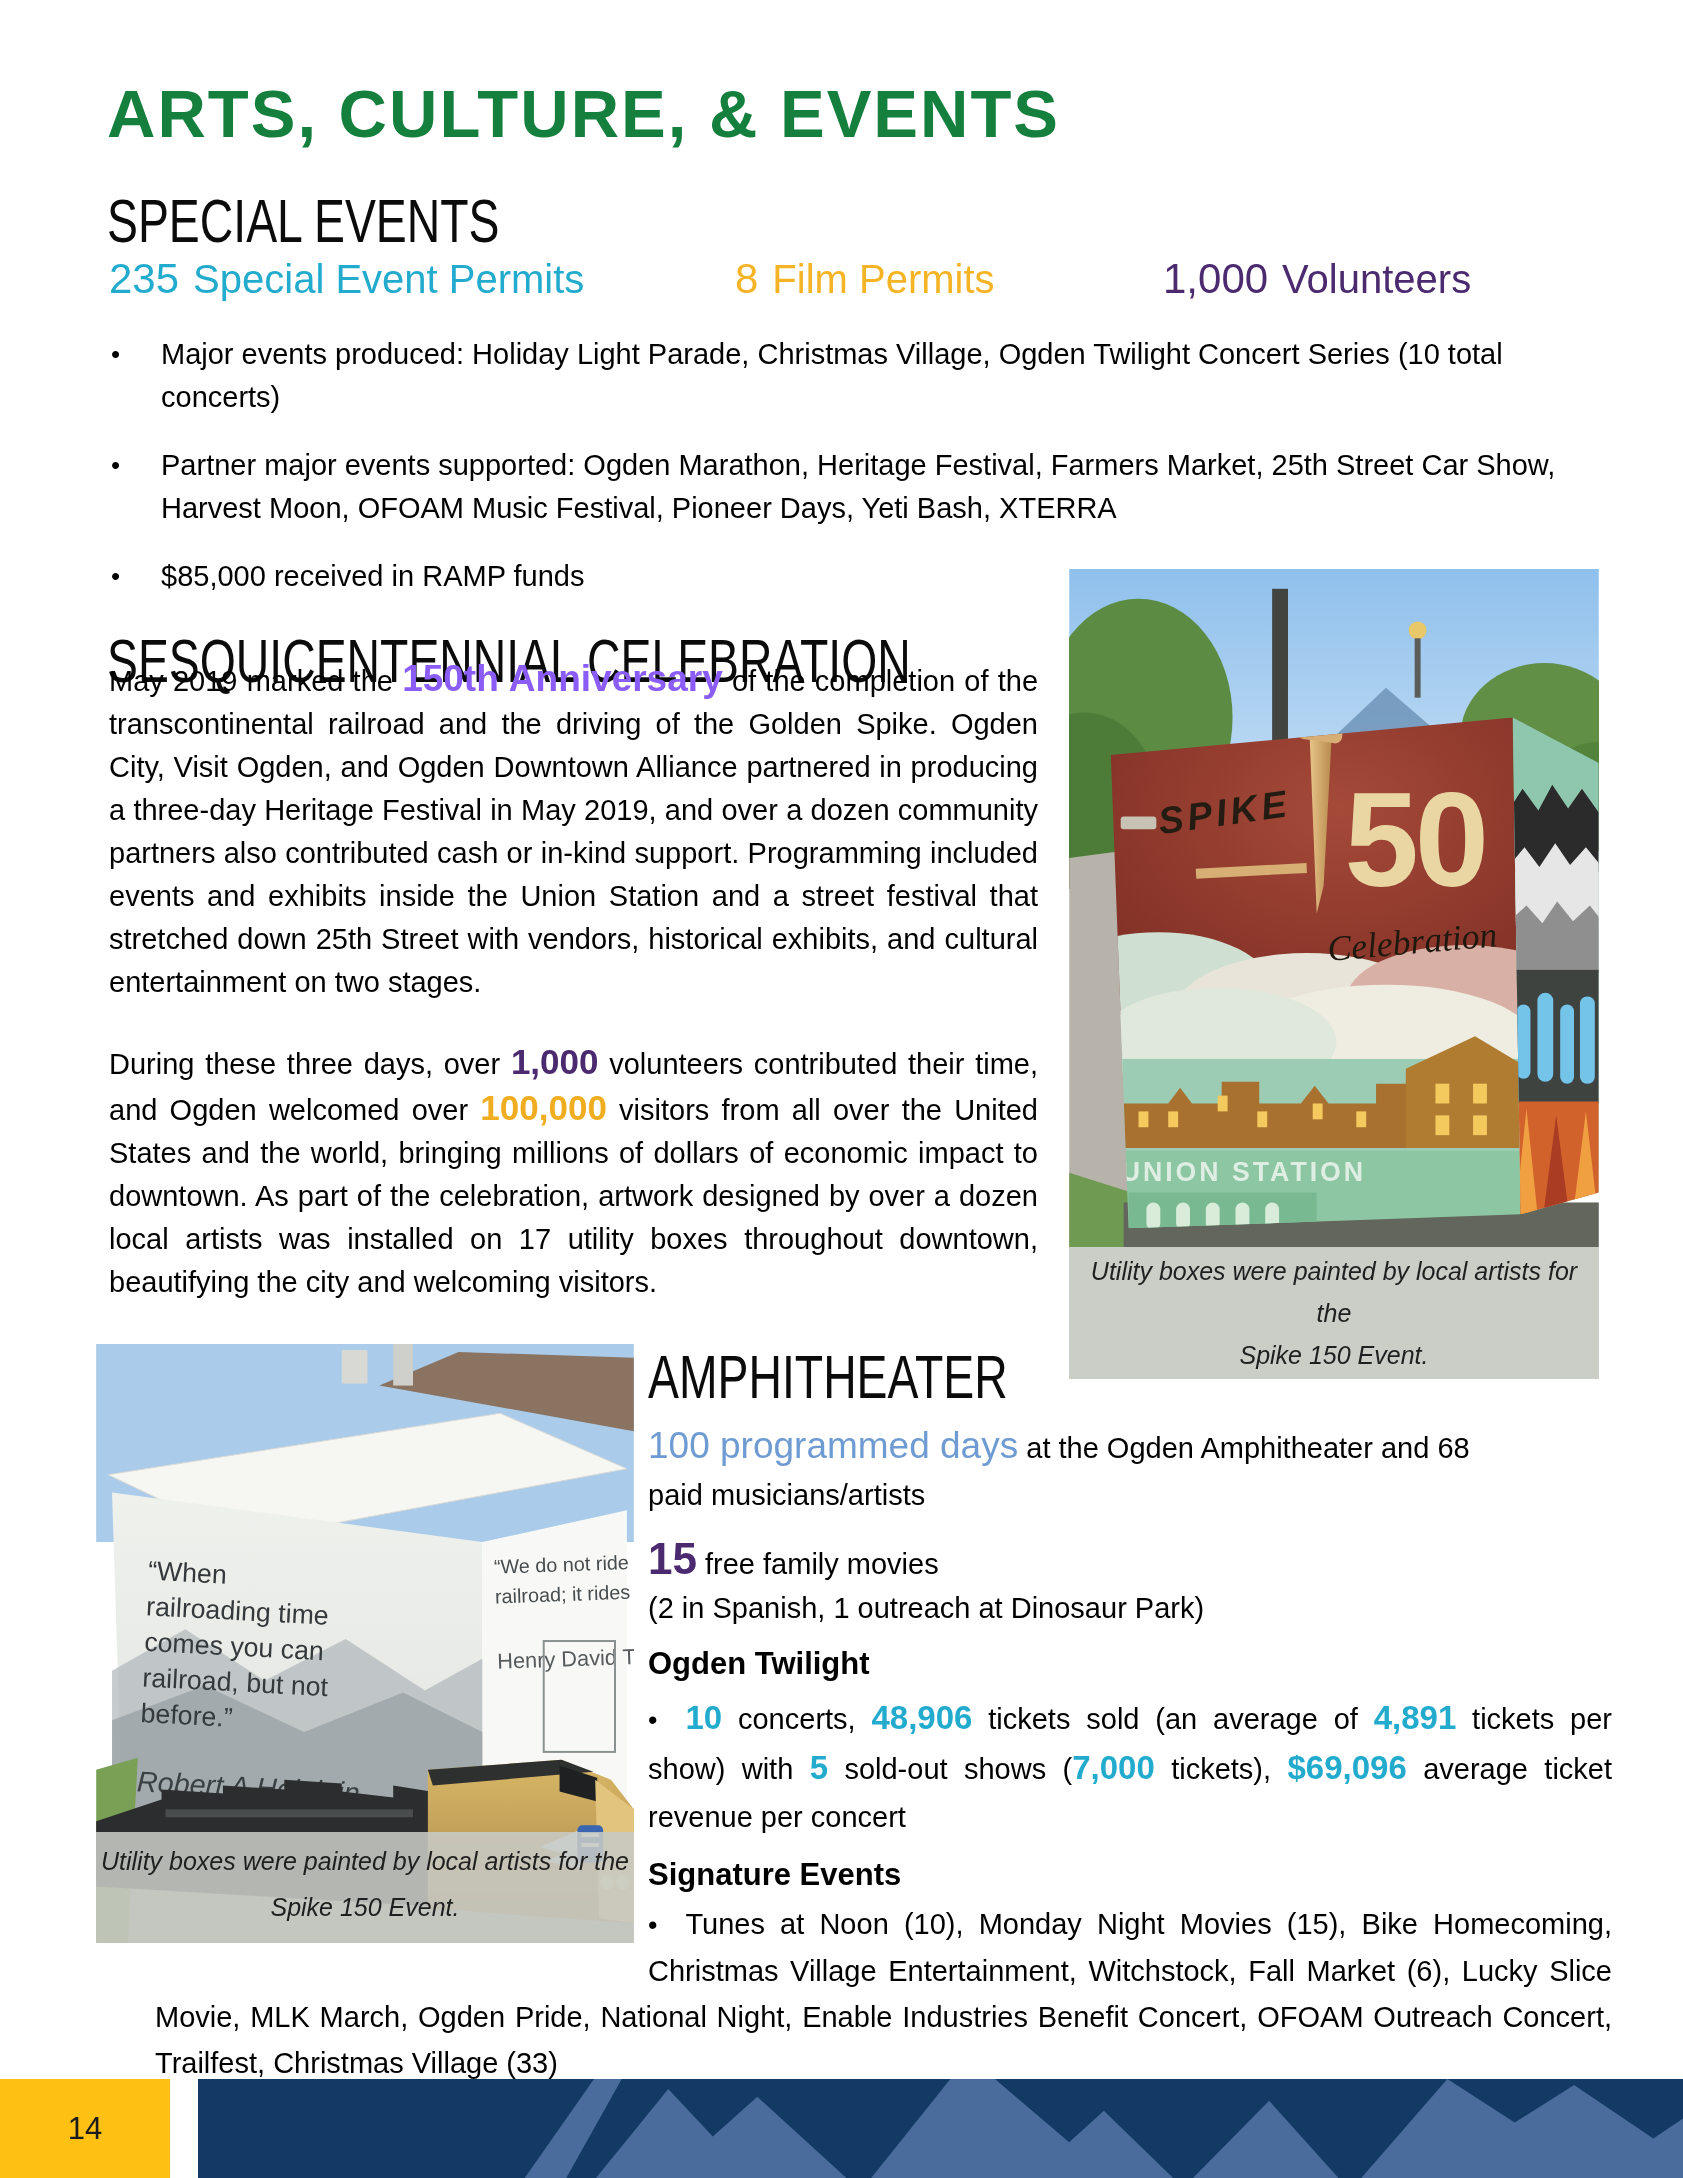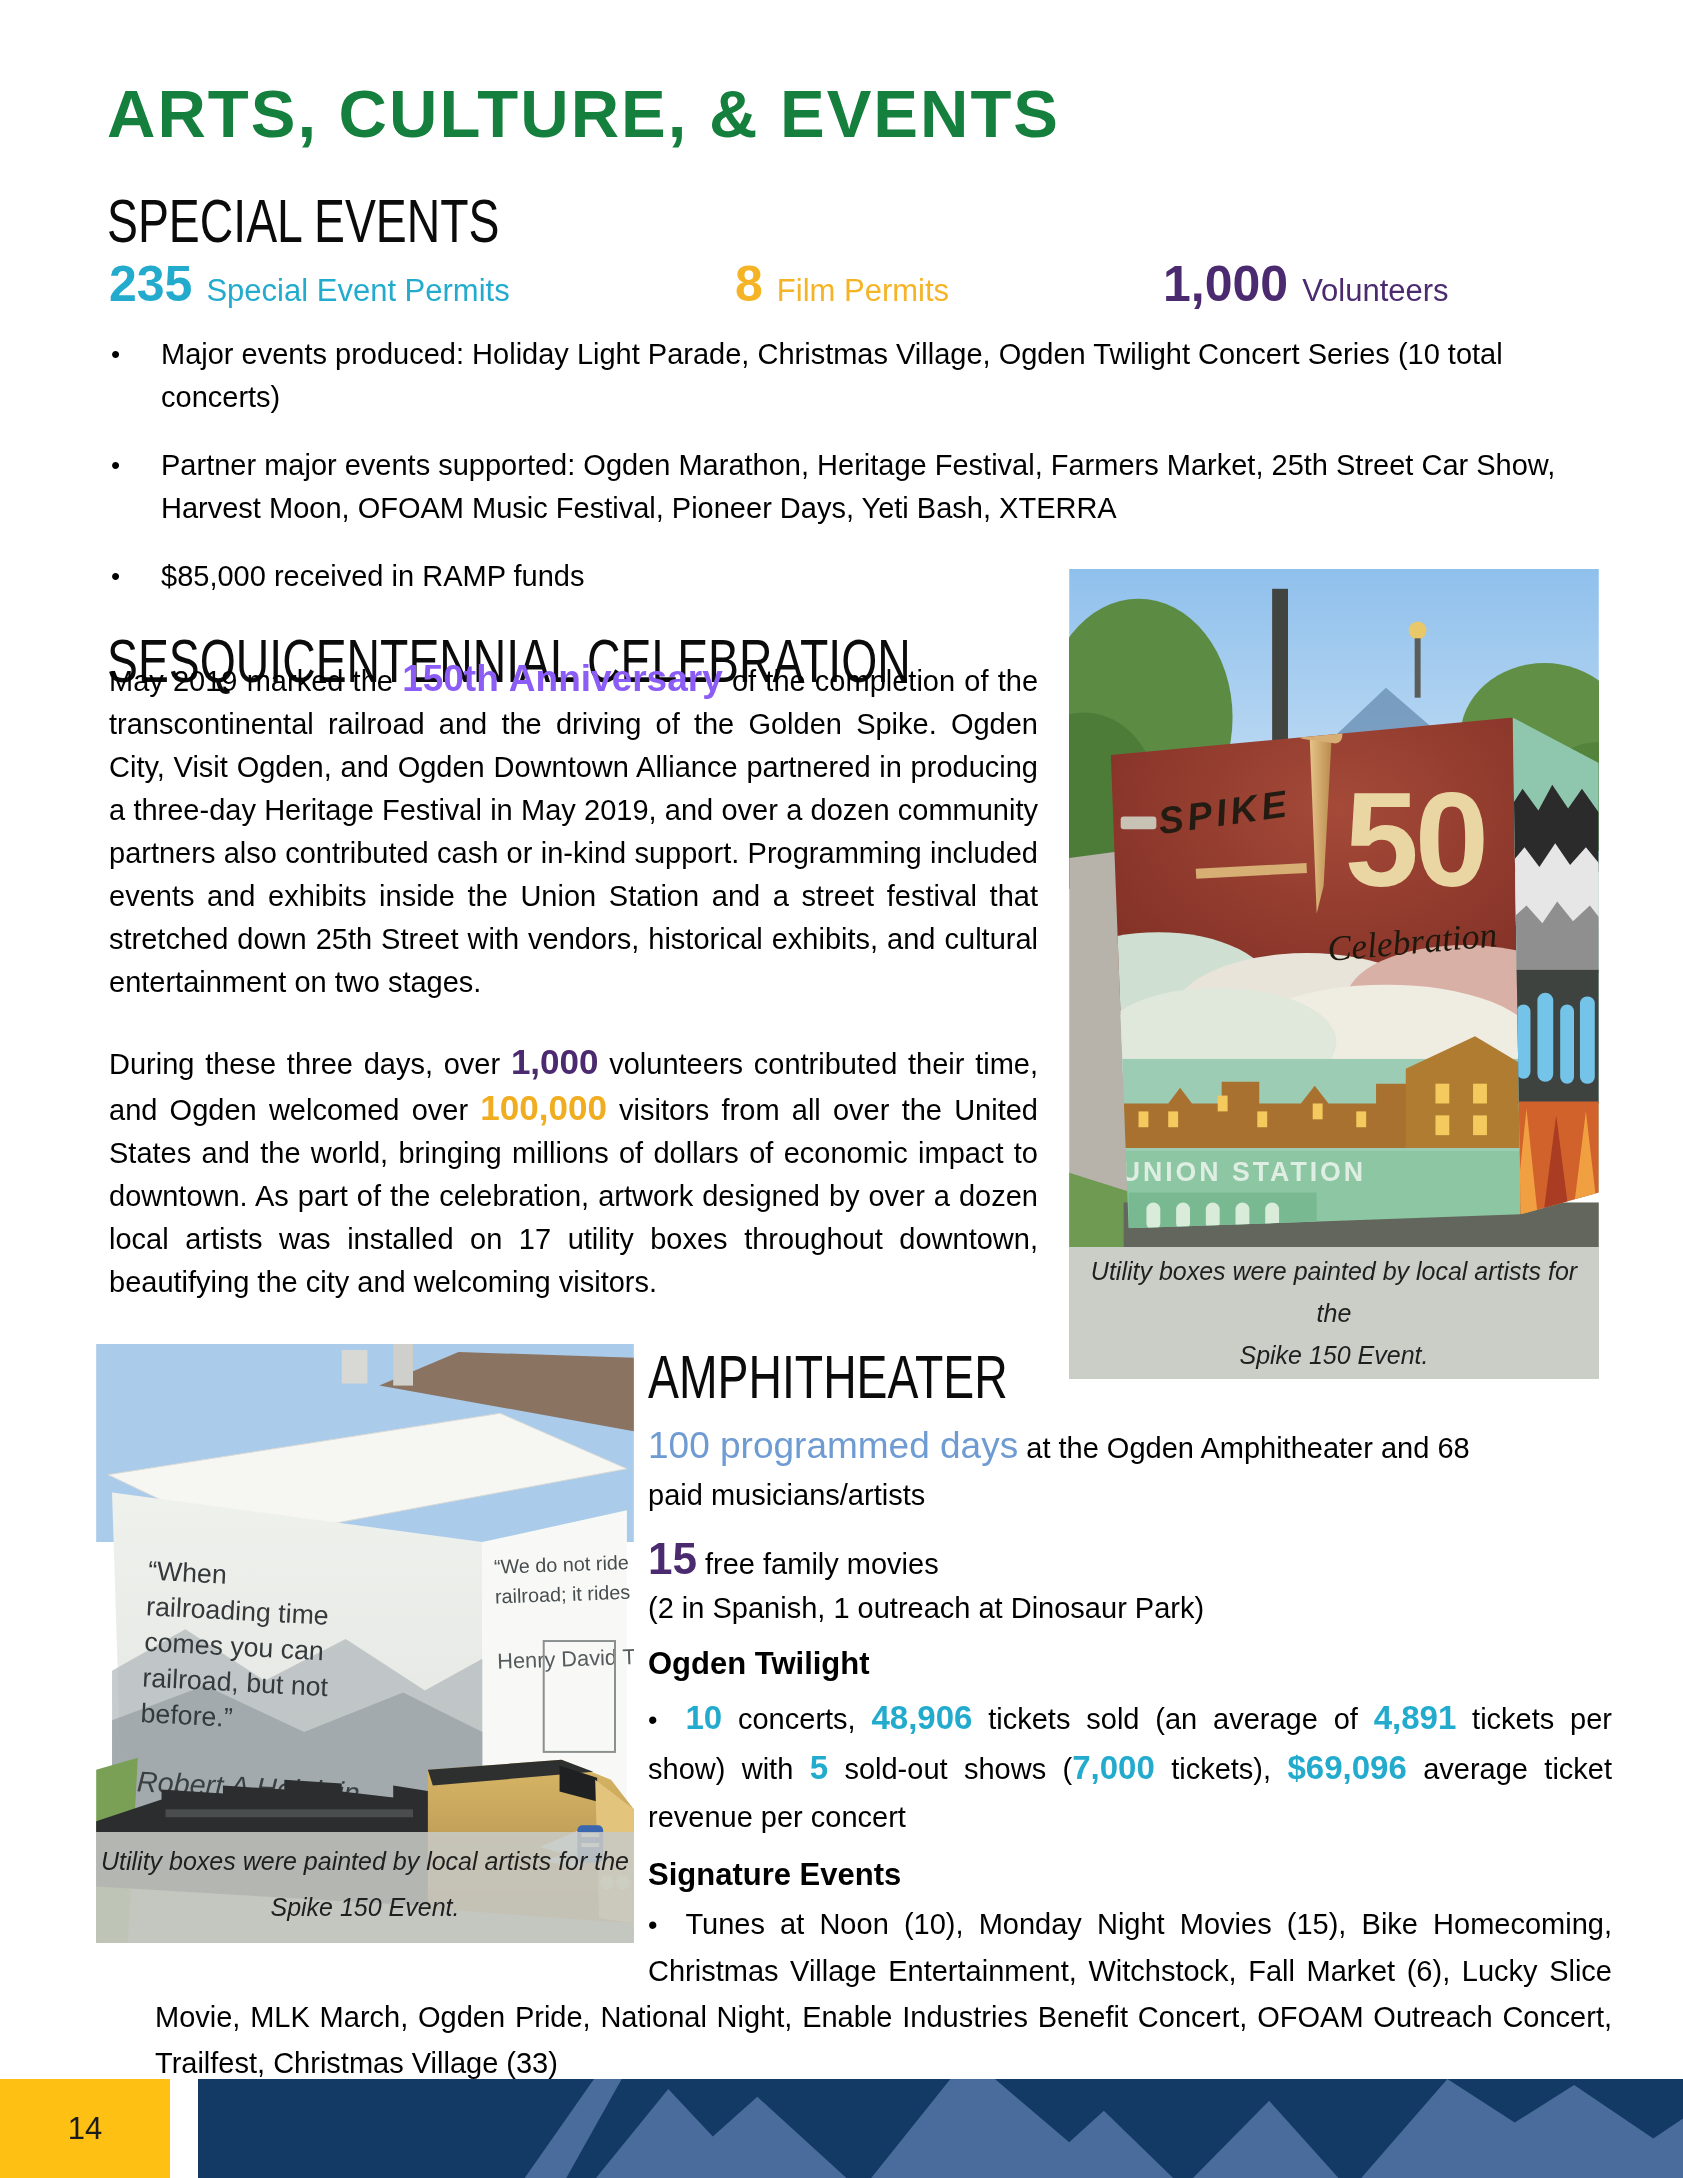--- a/index.html
+++ b/index.html
@@ -9,22 +9,22 @@
   
   .page-title{position:absolute;left:107px;top:75px;font-size:67px;font-weight:bold;
               color:#15803d;letter-spacing:2px;white-space:nowrap;}
   .h-cond{display:inline-block;font-weight:400;color:#0b0b0b;transform:scaleX(0.76);
           transform-origin:left bottom;white-space:nowrap;line-height:1.05;}
   .h-special{position:absolute;left:107px;top:186px;font-size:61px;}
   .h-sesq{position:absolute;left:107px;top:578px;font-size:61px;margin-top:48px;}
 
   
   .stat{position:absolute;top:255px;display:flex;align-items:baseline;gap:14px;white-space:nowrap;}
-  .stat .v{font-size:50px;font-weight:bold;}
-  .stat .l{font-size:31px;}
+  .stat .v{font-size:42px;font-weight:normal;}
+  .stat .l{font-size:40px;}
   .c-cyan{color:#23abce;} .c-gold{color:#f5b326;} .c-purple{color:#4b2a70;}
 
   
   .bullets{position:absolute;left:111px;top:333px;width:1497px;}
   .bullets .li{display:flex;margin-bottom:25px;font-size:29px;line-height:43px;}
   .bullets .b{flex:0 0 50px;font-size:26px;line-height:43px;}
 
   
   .bodypar{position:absolute;left:109px;width:929px;font-size:29px;line-height:43px;
            text-align:justify;}

